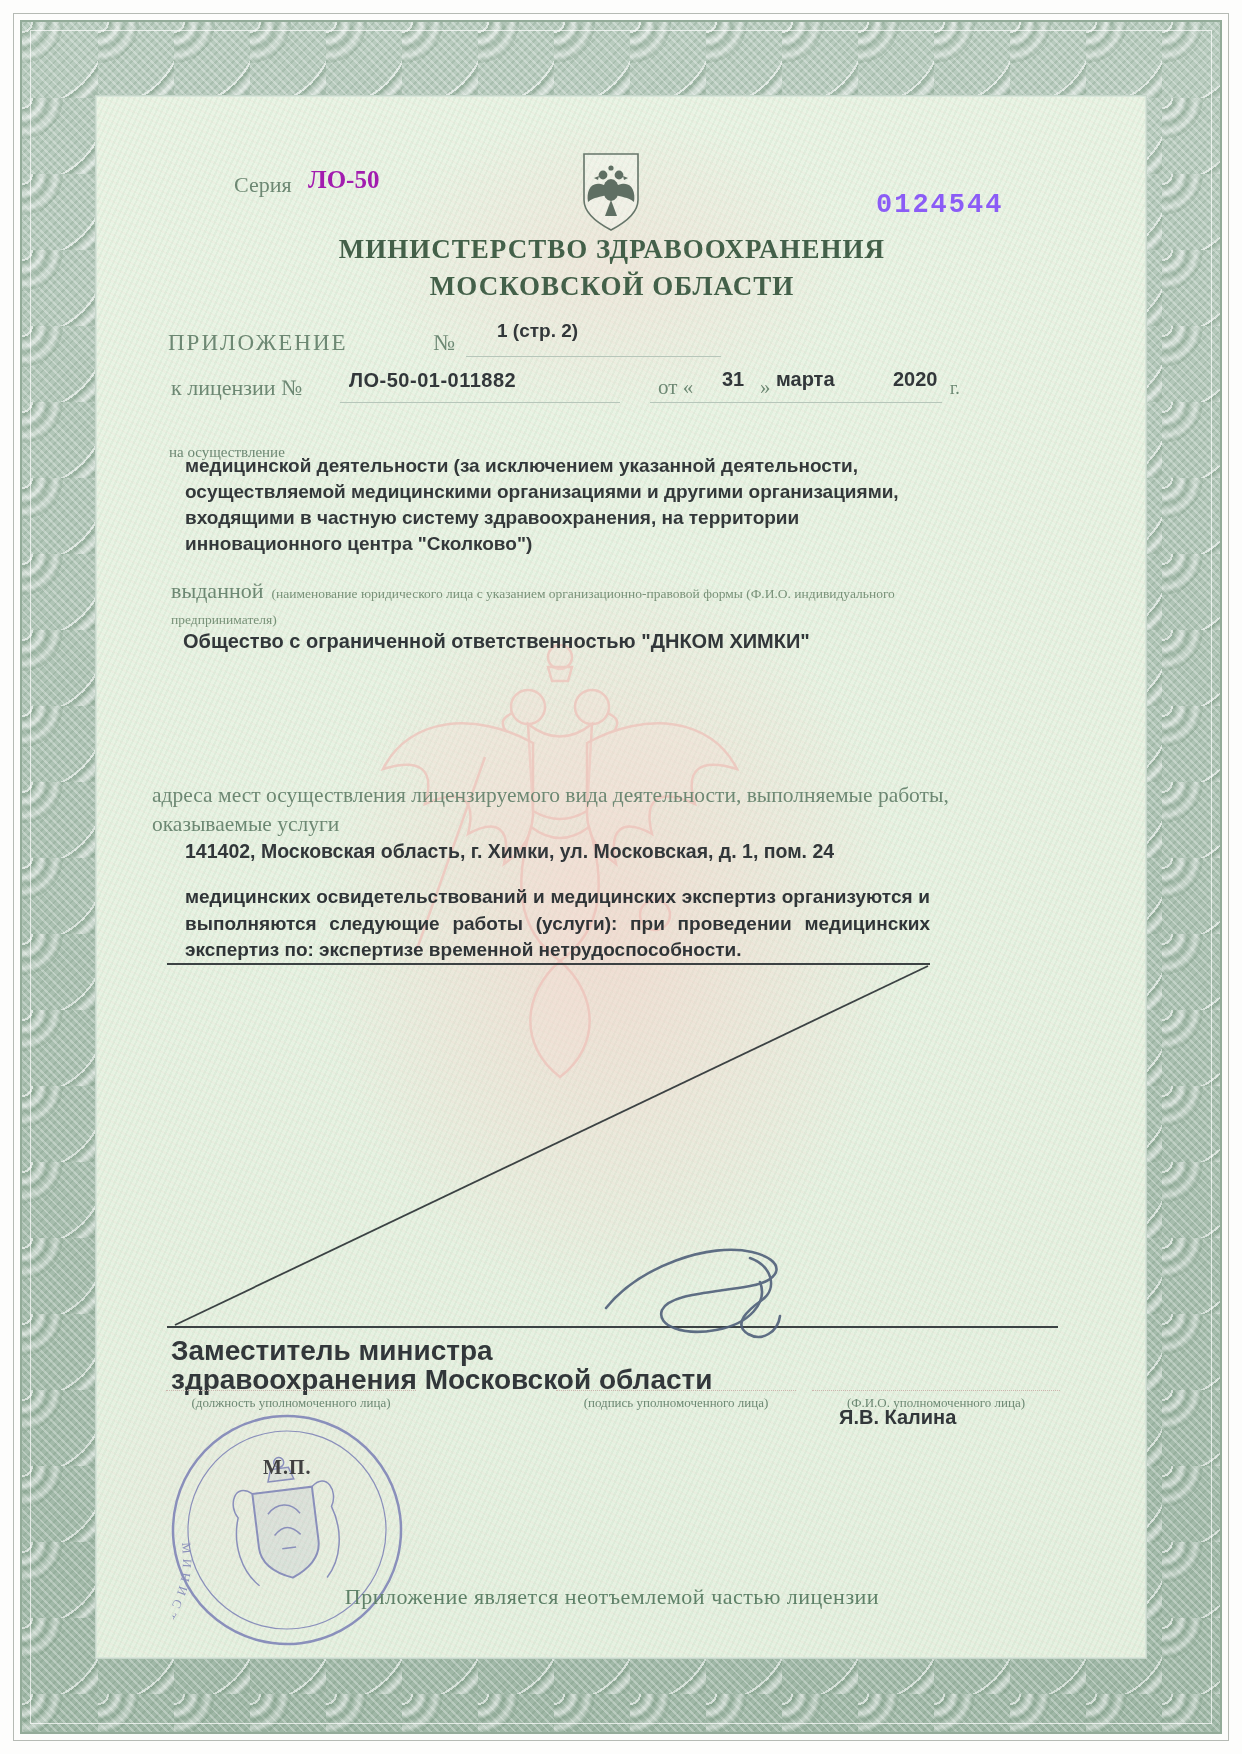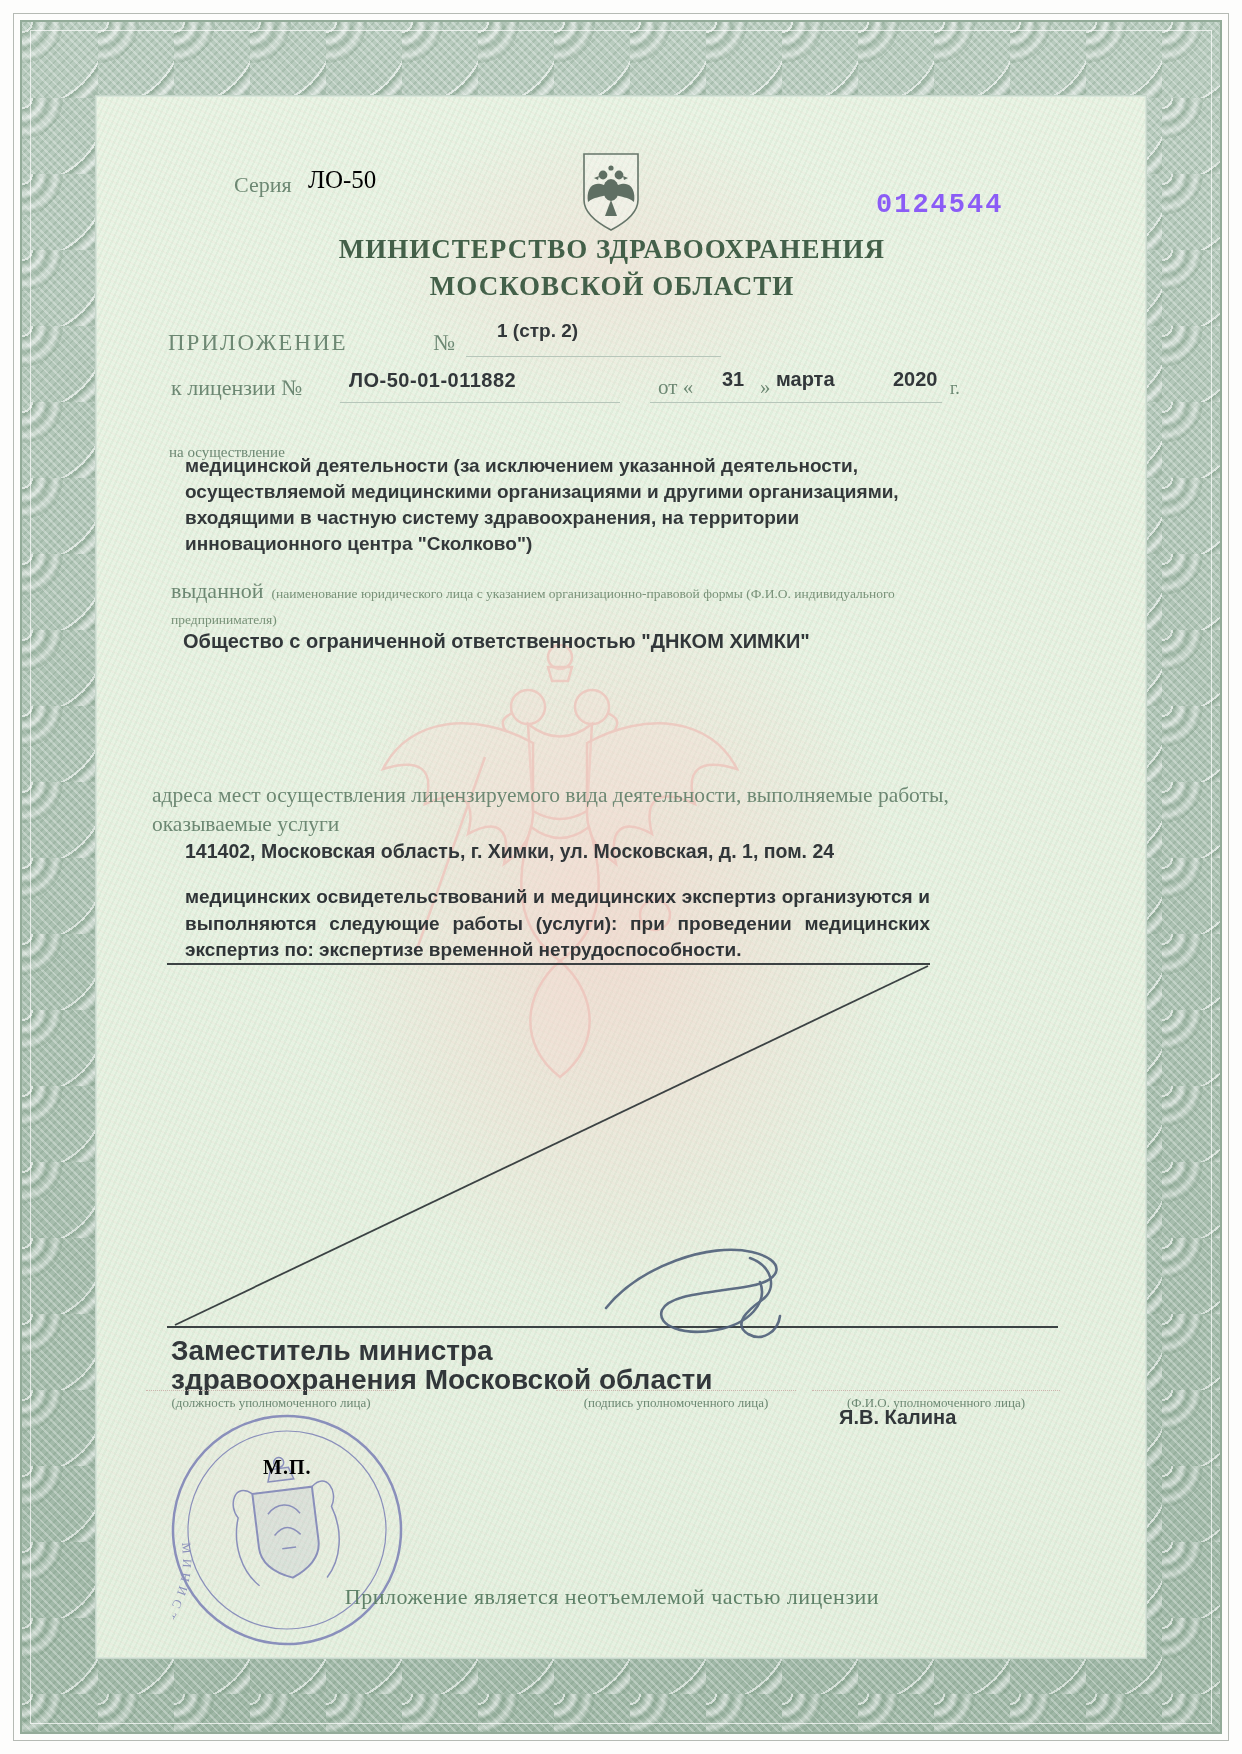--- a/index.html
+++ b/index.html
@@ -31,21 +31,21 @@
       repeating-linear-gradient(25deg, rgba(240,200,195,.10) 0 2px, transparent 2px 6px),
       linear-gradient(180deg,#eaf4e5,#e6f1e1);}
   
   .lab{position:absolute;color:#6d8873;font-family:"Liberation Serif",serif;}
   .val{position:absolute;color:#32373a;font-family:"Liberation Sans",sans-serif;font-weight:bold;}
   .fline{position:absolute;height:1px;background:#b7c6ba;}
   .serial{position:absolute;left:876px;top:190px;font-family:"Liberation Mono",monospace;
           font-size:27px;letter-spacing:2px;color:#8b5cf6;font-weight:600;}
   .series-label{left:234px;top:172px;font-size:22px;}
   .series-value{position:absolute;left:308px;top:166px;font-family:"Liberation Serif",serif;
-          font-weight:normal;font-size:25px;color:#000000;}
+          font-weight:bold;font-size:25px;color:#a21caf;}
   .title{position:absolute;left:167px;top:231px;width:890px;text-align:center;
          color:#436049;font-weight:bold;font-size:27px;line-height:37px;letter-spacing:1px;}
   .appendix-label{left:168px;top:330px;font-size:23px;letter-spacing:2px;}
   .no-sign{left:433px;top:330px;font-size:23px;}
   .appendix-value{left:497px;top:320px;font-size:19px;}
   .license-label{left:171px;top:375px;font-size:22px;}
   .license-value{left:349px;top:369px;font-size:20px;letter-spacing:.5px;}
   .from-label{left:658px;top:375px;font-size:21px;}
   .date-day{left:722px;top:368px;font-size:20px;}
   .quote-close{left:760px;top:375px;font-size:21px;}
@@ -59,24 +59,24 @@
   .issued-note{color:#789178;font-size:13.5px;font-family:"Liberation Serif",serif;}
   .company{left:183px;top:630px;font-size:20px;}
   .addresses-label{left:152px;top:781px;width:810px;font-size:21.5px;line-height:29px;}
   .address-value{left:185px;top:840px;font-size:19.5px;}
   .works-text{left:185px;top:884px;width:745px;font-size:19px;line-height:26.5px;
               text-align:justify;color:#2f3437;}
   .position-text{left:171px;top:1336px;font-size:28px;line-height:29px;}
   .signatory-name{left:839px;top:1406px;font-size:20px;}
   .caption{position:absolute;top:1390px;color:#6d8873;font-size:13px;text-align:center;
            border-top:1px dotted #ccb6ae;padding-top:4px;}
-  .cap-1{left:146px;width:250px;}
+  .cap-1{left:166px;width:250px;}
   .cap-2{left:556px;width:240px;}
   .cap-3{left:812px;width:248px;}
-  .mp{position:absolute;left:263px;top:1456px;color:#000000;font-size:20px;
+  .mp{position:absolute;left:263px;top:1456px;color:#404040;font-size:20px;
       letter-spacing:1px;z-index:6;font-weight:bold;}
   .footer-note{position:absolute;left:167px;top:1584px;width:890px;text-align:center;
       color:#5f8168;font-size:22px;letter-spacing:.5px;z-index:5;}
   .svg-abs{position:absolute;}
   .stamp-wrap{left:163px;top:1406px;width:248px;height:248px;opacity:.88;
       transform:rotate(-7deg);z-index:4;}
   .watermark-wrap{left:325px;top:612px;width:470px;height:566px;opacity:.75;}
   .lines-overlay{left:0;top:0;width:1242px;height:1754px;pointer-events:none;}
   .signature-wrap{left:600px;top:1236px;width:205px;height:118px;z-index:3;}
   .emblem-wrap{left:579px;top:150px;width:64px;height:84px;}

